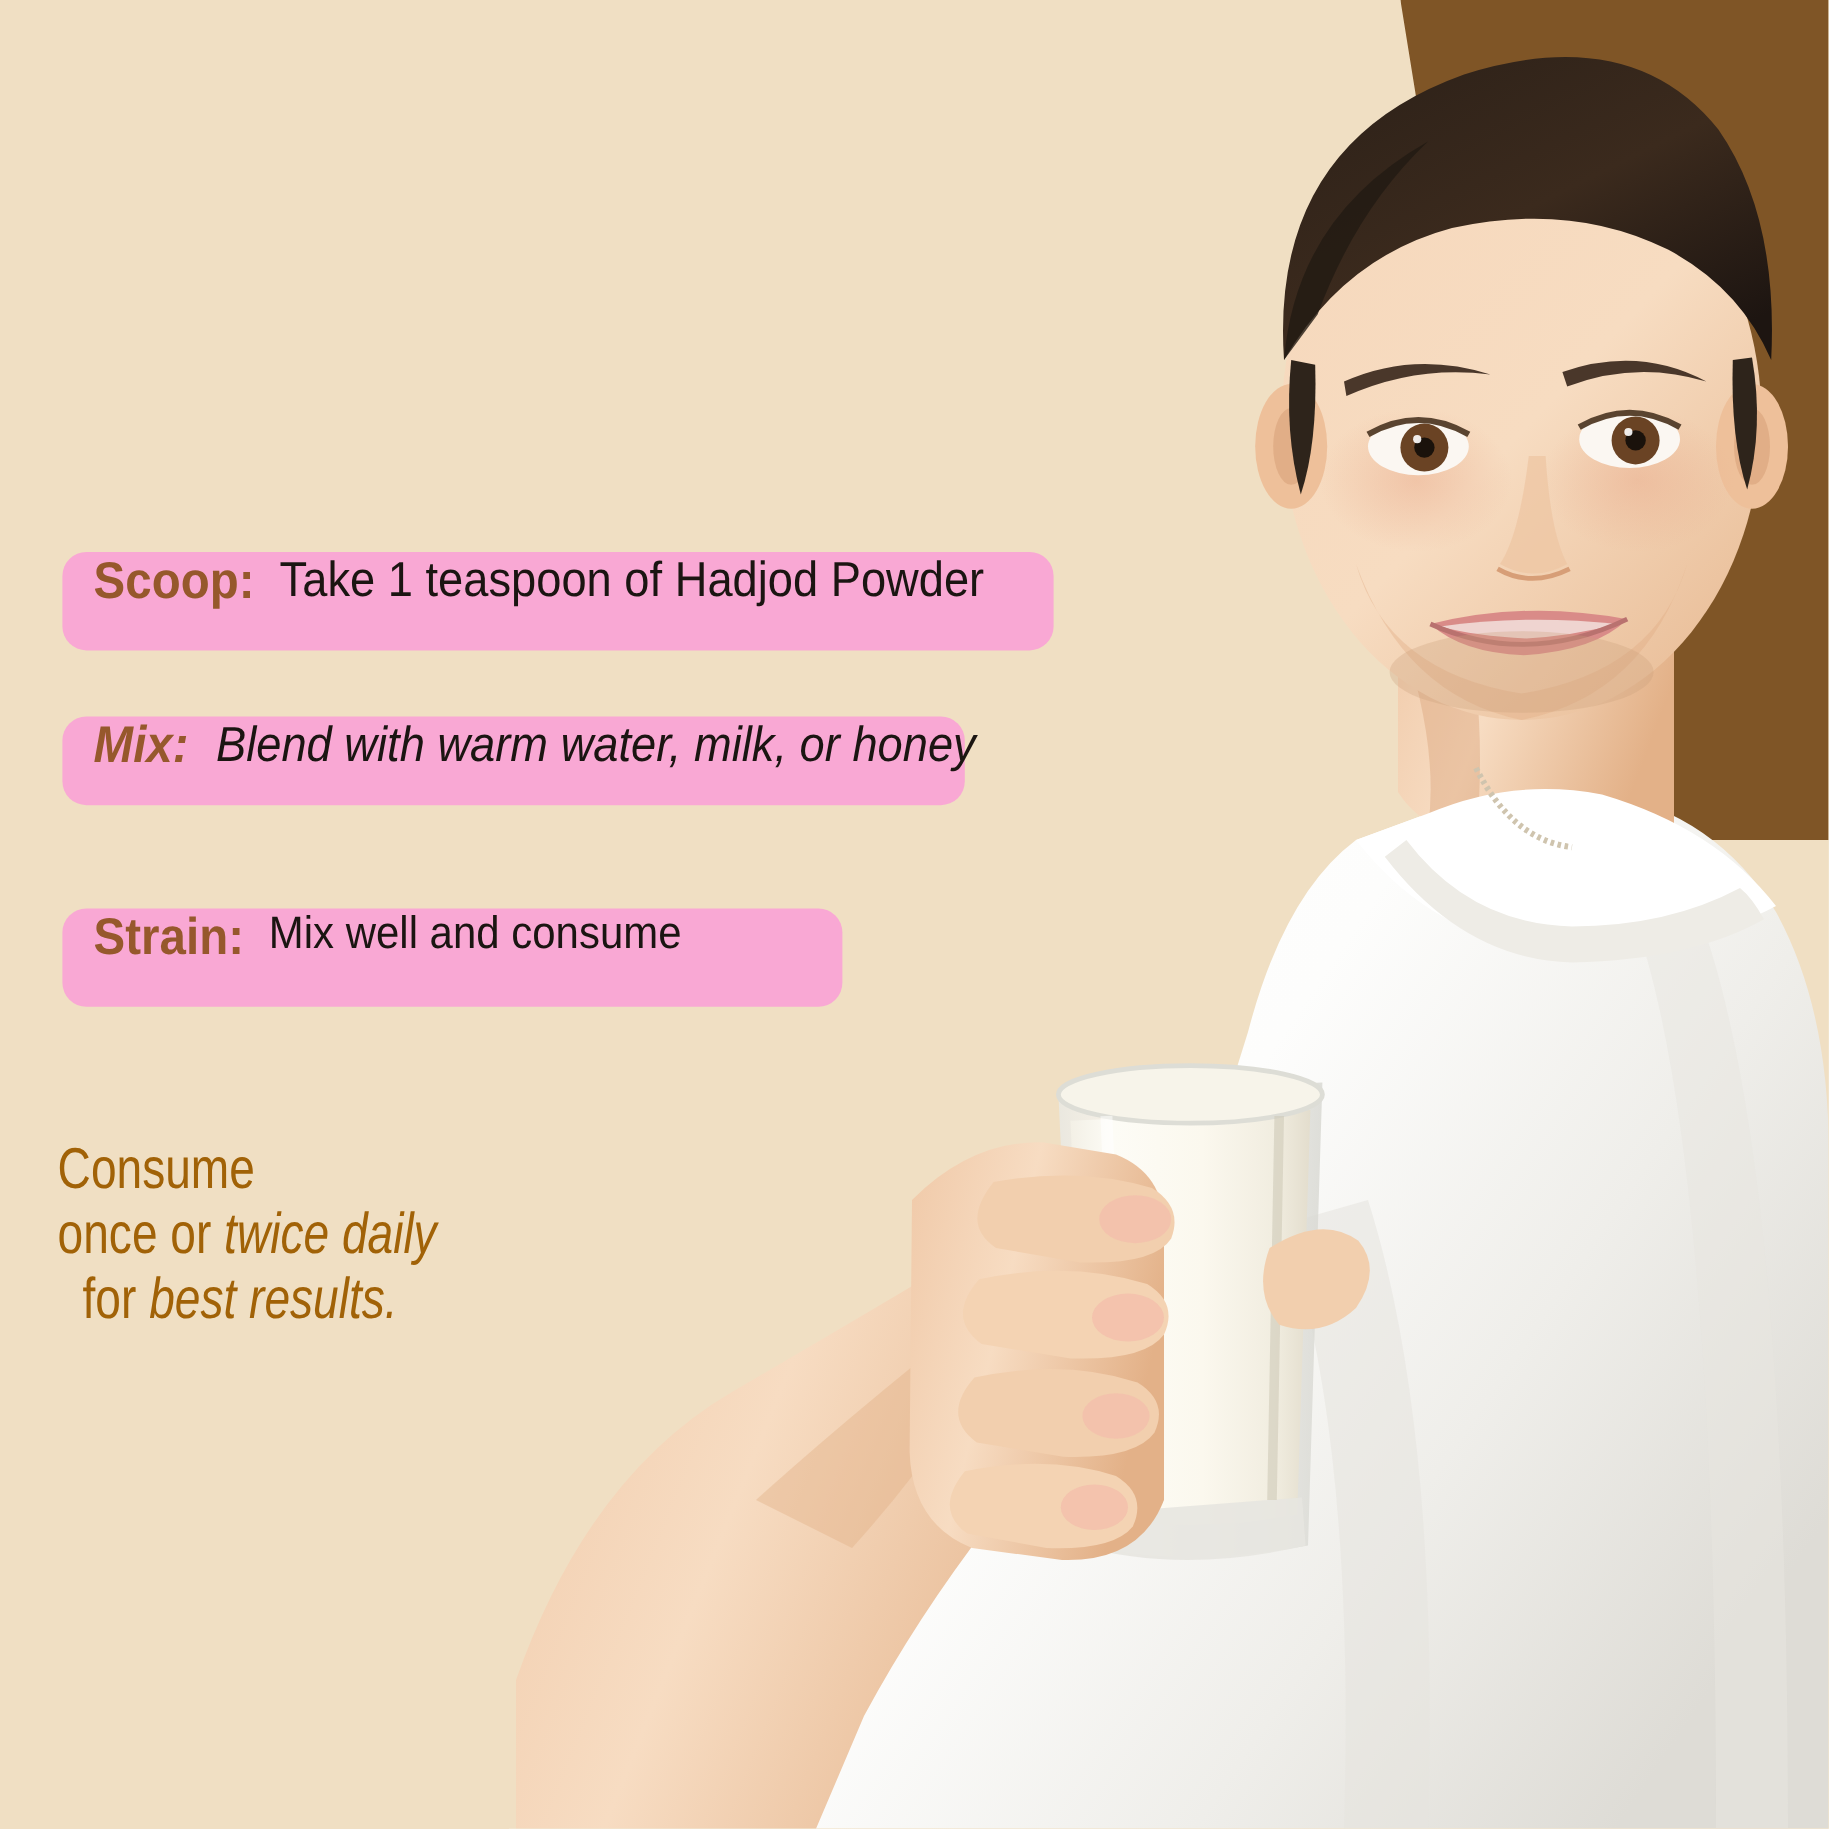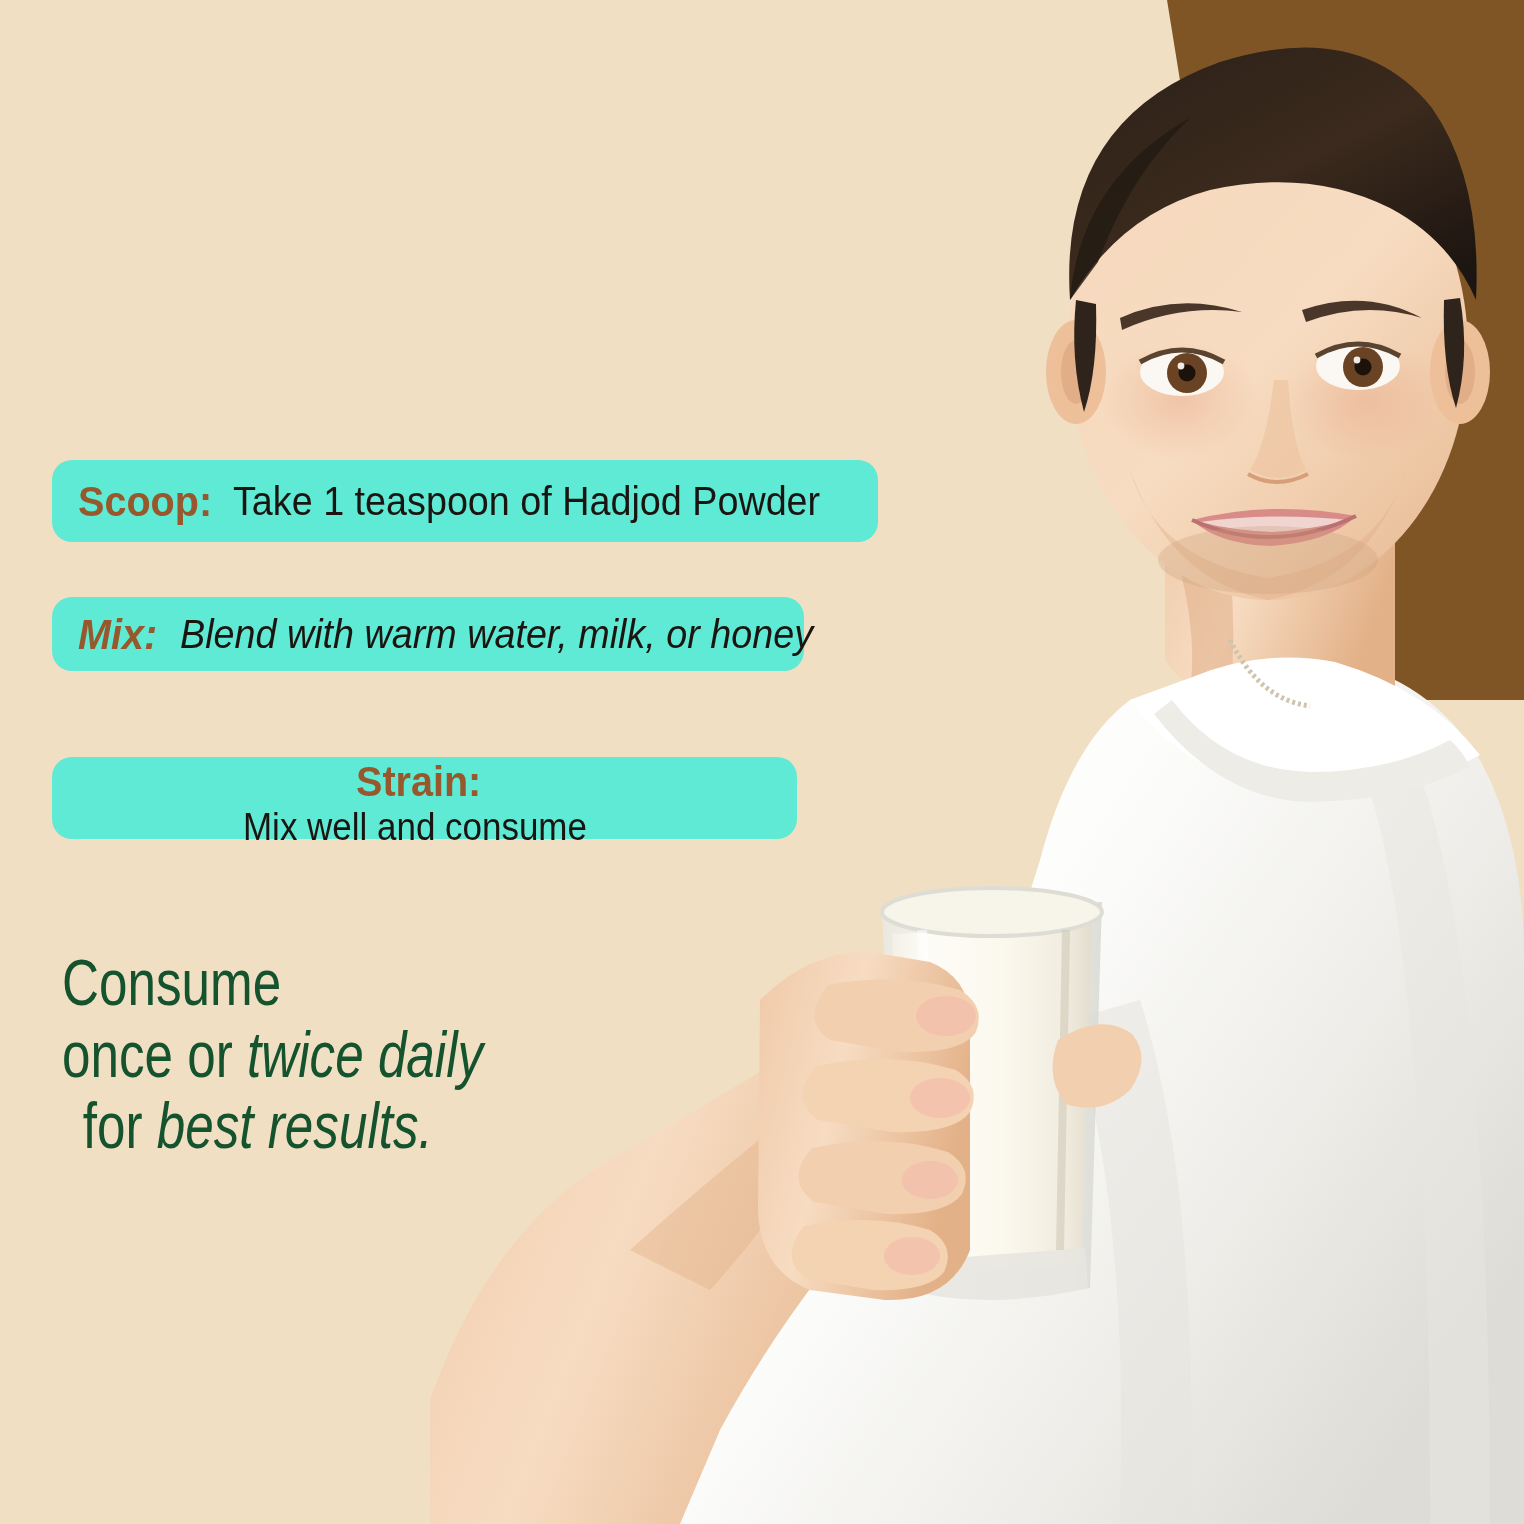--- a/index.html
+++ b/index.html
@@ -33,49 +33,49 @@
   .h-use{
     font-size:150px;line-height:0.92;letter-spacing:-1px;
     color:#9a5a2d;font-weight:700;
     transform:scaleX(0.96);transform-origin:left top;
     margin-top:4px;white-space:nowrap;
   }
 
   
   .pill{
     position:absolute;left:52px;
-    background:#5eead4;border-radius:20px;
-    display:flex;align-items:center;
+    background:#f9a8d4;border-radius:20px;
+    display:flex;
     padding:0 26px;box-sizing:border-box;
     white-space:nowrap;
   }
   .pill .key{
     color:#96582c;font-weight:700;
     transform:scaleX(0.92);transform-origin:left center;
     display:inline-block;
   }
   .pill .val{
     color:#1b1512;font-weight:400;
     transform:scaleX(0.92);transform-origin:left center;
     display:inline-block;
   }
   #pill-scoop{top:460px;width:826px;height:82px;}
   #pill-scoop .key{font-size:43px;}
   #pill-scoop .val{font-size:41px;margin-left:9px;}
   #pill-mix{top:597px;width:752px;height:74px;font-style:italic;}
   #pill-mix .key{font-size:43px;}
   #pill-mix .val{font-size:41px;margin-left:16px;}
-  #pill-strain{top:757px;width:745px;height:82px;flex-direction:column;}
+  #pill-strain{top:757px;width:650px;height:82px;}
   #pill-strain .key{font-size:43px;}
   #pill-strain .val{font-size:38px;margin-left:10px;}
 
   
   .consume{
-    position:absolute;left:62px;top:948px;
-    color:#14532d;font-weight:400;font-size:64px;
+    position:absolute;left:48px;top:948px;
+    color:#a16207;font-weight:400;font-size:48px;
     line-height:1.12;
   }
   .consume .ln{white-space:nowrap;transform:scaleX(0.80);transform-origin:left center;}
   .consume .ln2{padding-left:0px;}
   .consume .ln3{padding-left:26px;}
   .consume em{font-style:italic;font-weight:400;}
 
   
   #photo{position:absolute;left:430px;top:0;width:1094px;height:1524px;}
   #photo svg{display:block;width:100%;height:100%;}

